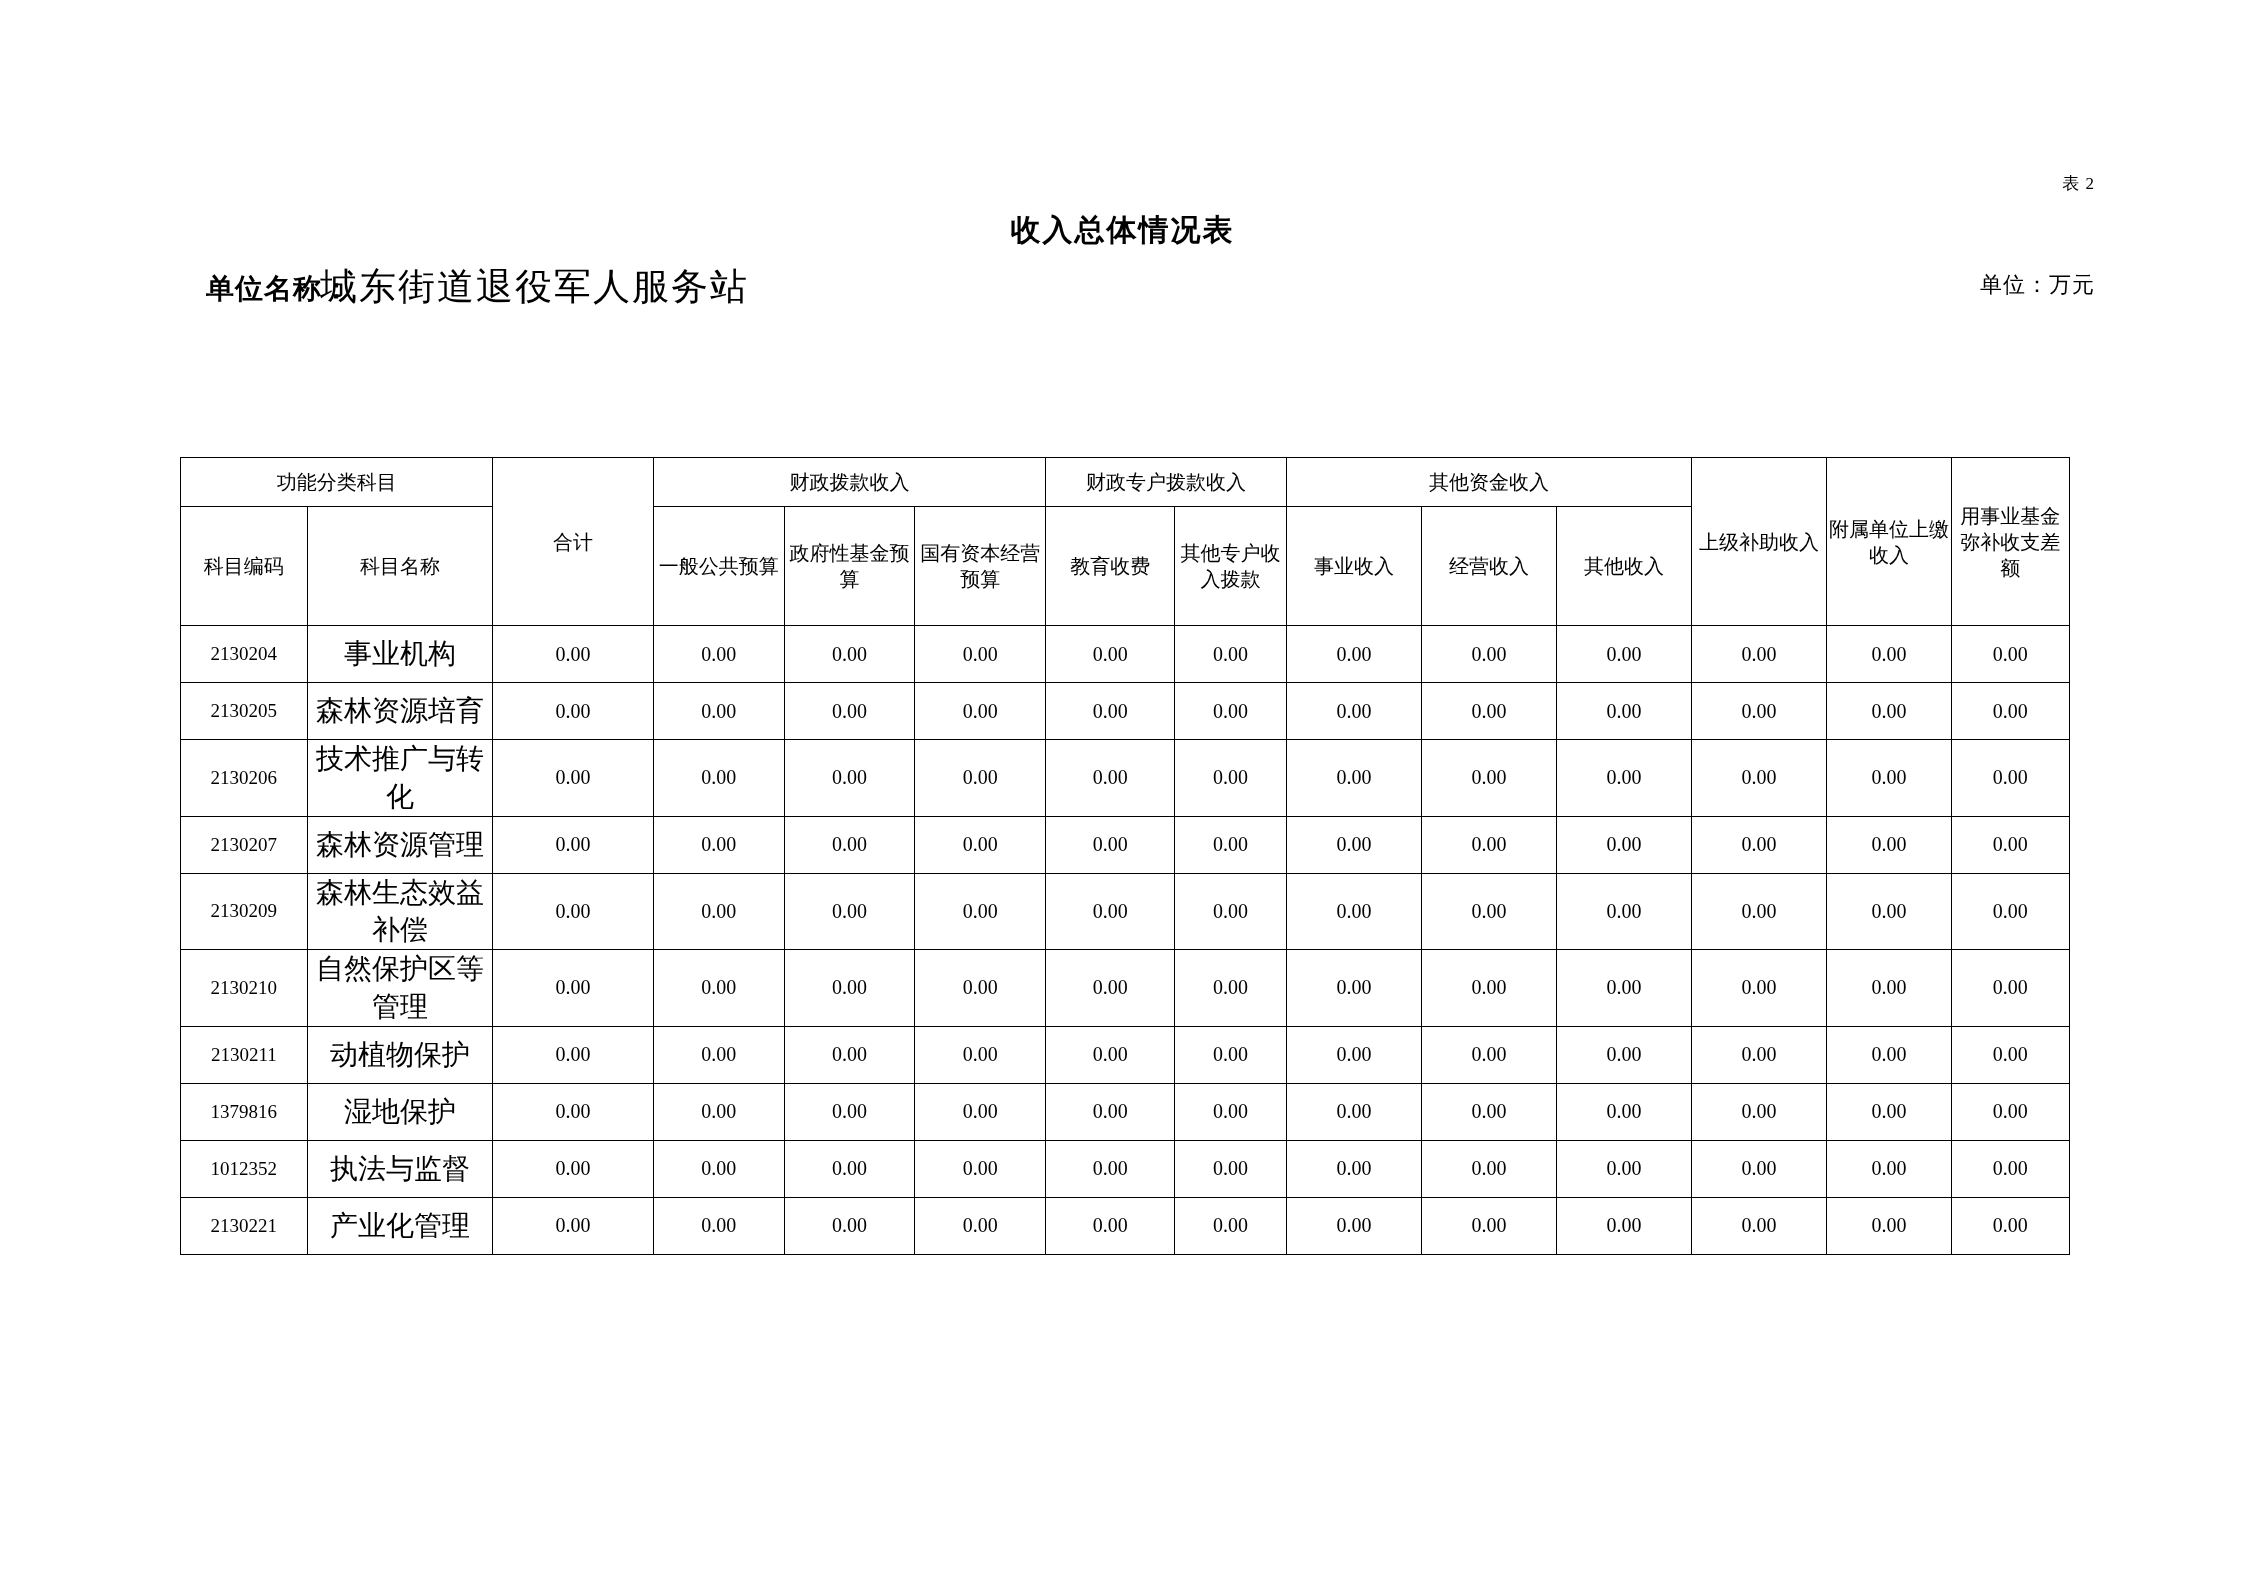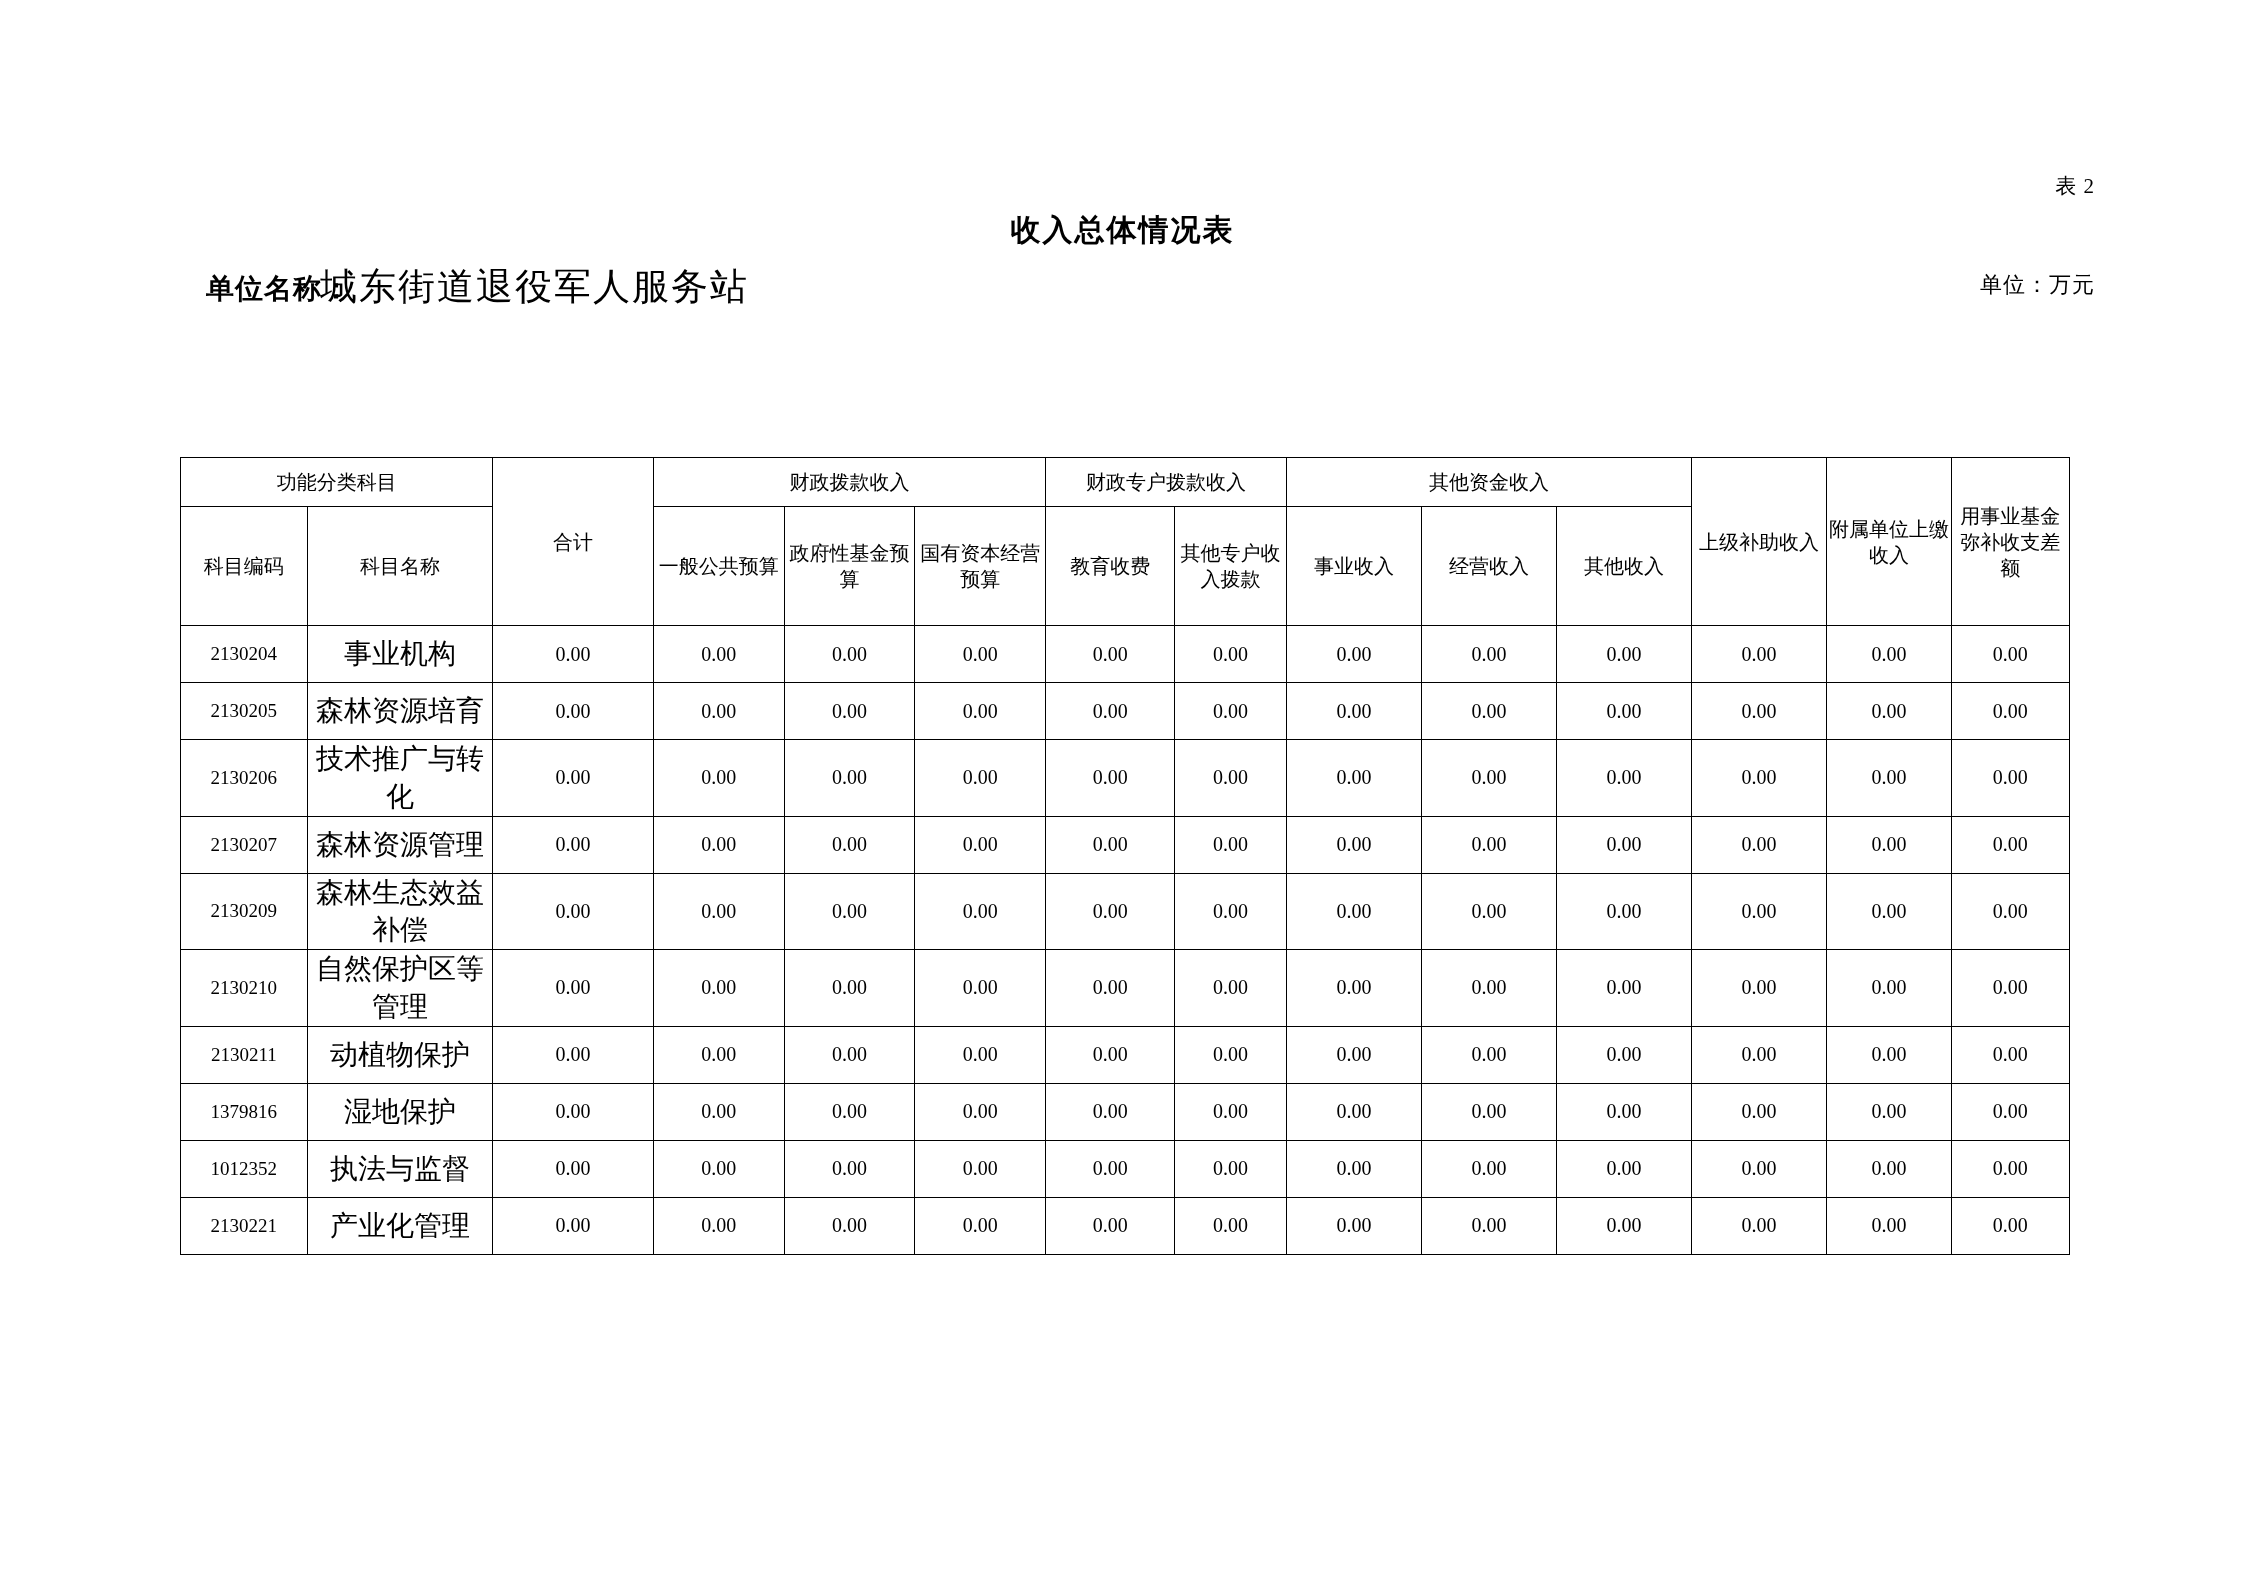--- a/index.html
+++ b/index.html
@@ -18,21 +18,21 @@
   .page {
     position: absolute;
     left: 0; top: 0;
     width: 2245px;
     height: 1587px;
   }
   .table-no {
     position: absolute;
     right: 150px;
     top: 172px;
-    font-size: 21px;
+    font-size: 17px;
     letter-spacing: 1px;
   }
   .doc-title {
     position: absolute;
     left: 0; right: 0;
     top: 210px;
     text-align: center;
     font-size: 30px;
     font-weight: bold;
     letter-spacing: 2px;

